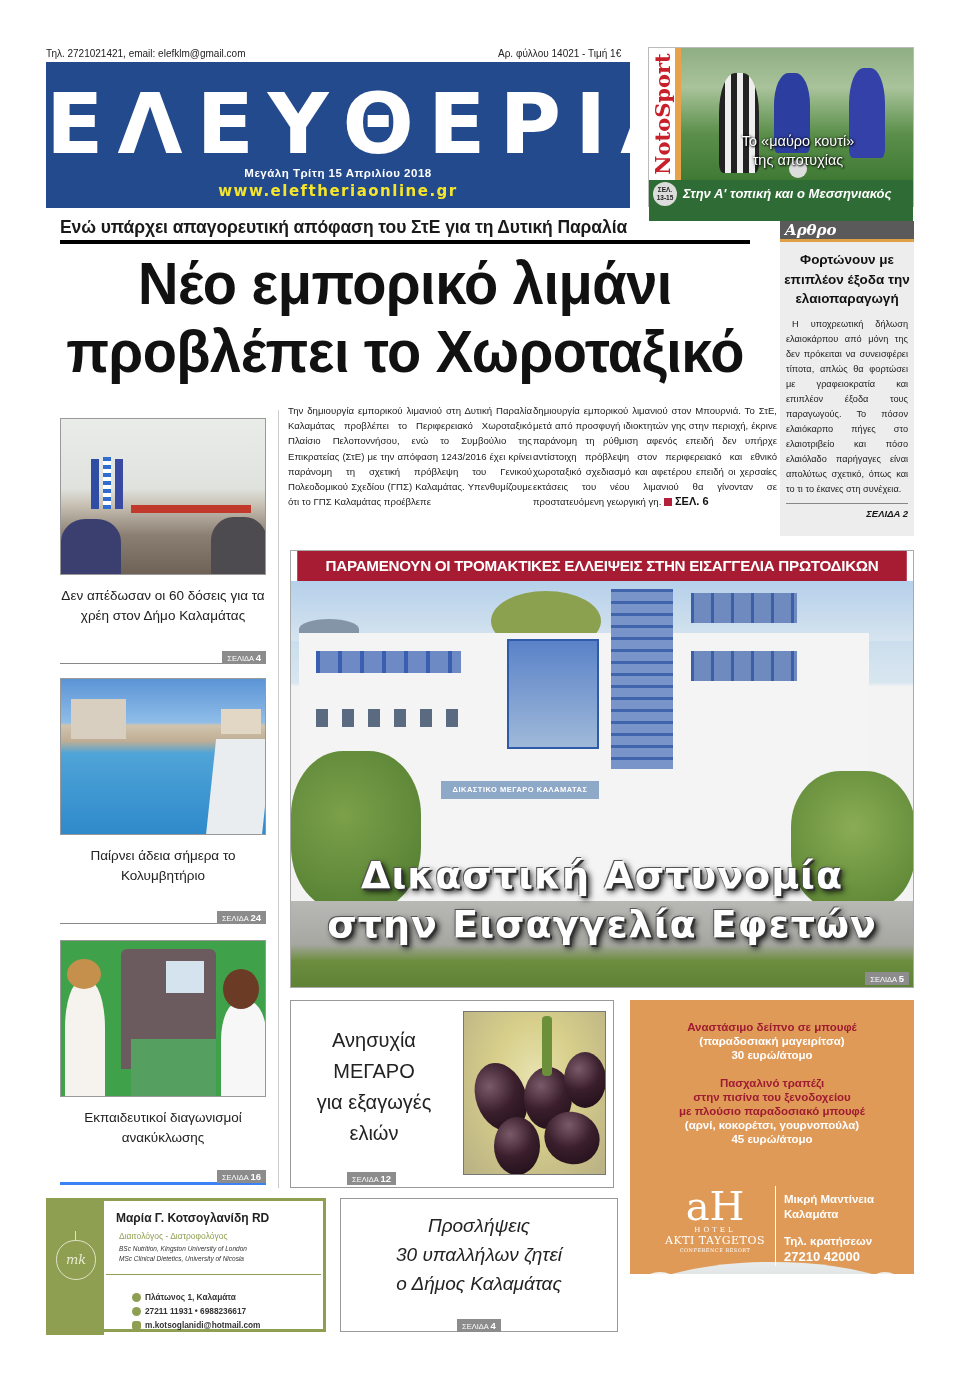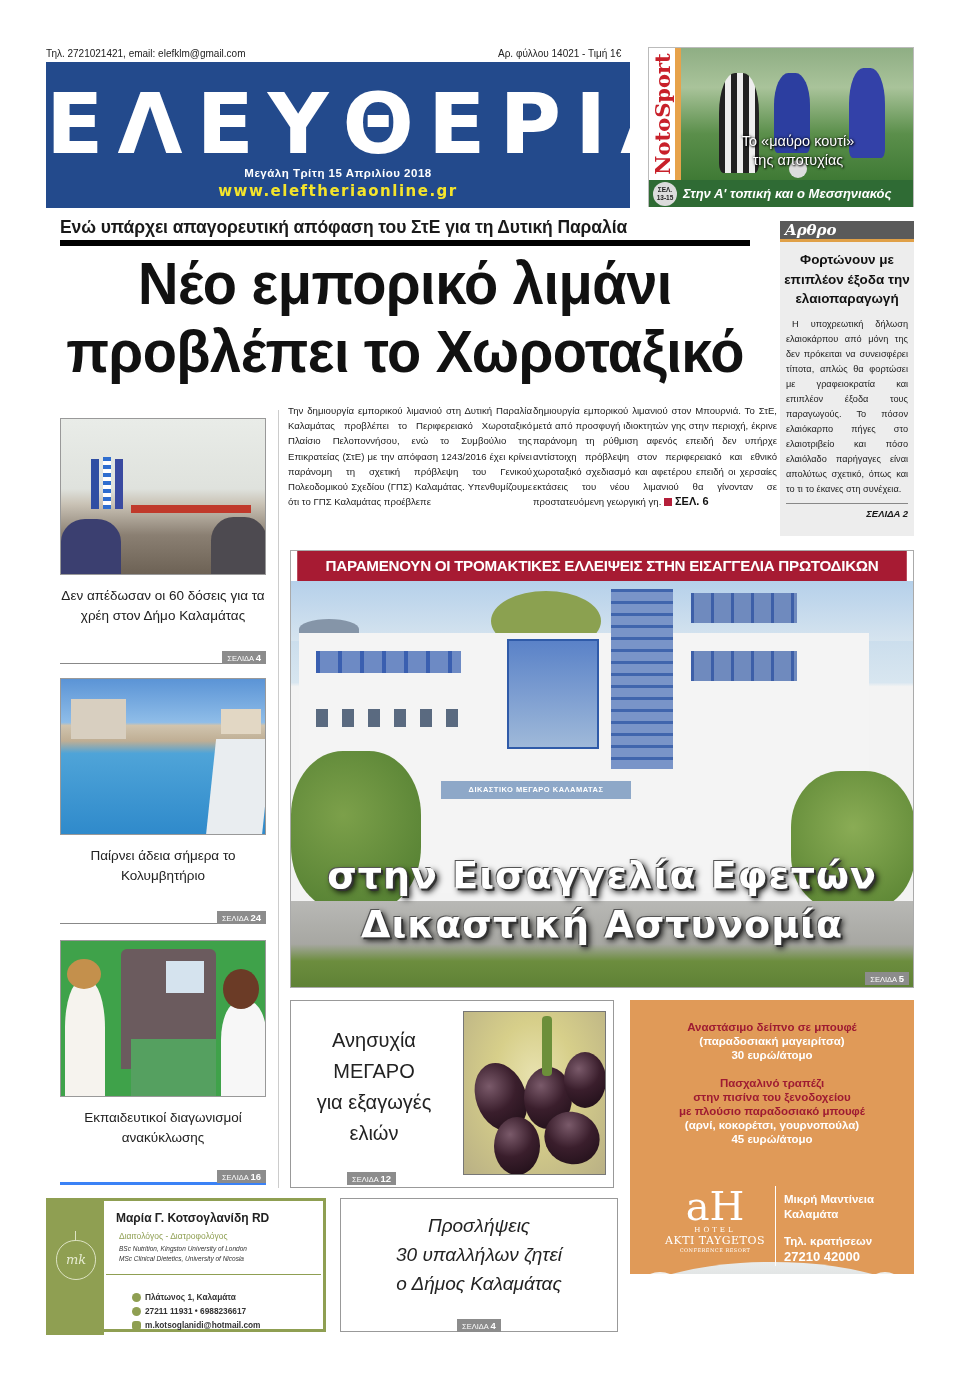--- a/index.html
+++ b/index.html
@@ -17,25 +17,25 @@
   .masthead .date { position: absolute; left: 0; right: 0; top: 105px; text-align: center; color: #fff; font-size: 11.5px; font-weight: bold; letter-spacing: 0.5px; }
   .masthead .url { position: absolute; left: 0; right: 0; top: 120px; text-align: center; color: #f5e52b; font-size: 15px; font-weight: bold; letter-spacing: 1.5px; font-family: "DejaVu Sans", sans-serif; }
 
   
   .sport { left: 648px; top: 47px; width: 266px; height: 160px; border: 1px solid #bbb; }
   .sport .photo { position: absolute; left: 0; top: 0; width: 100%; height: 132px; background: linear-gradient(180deg, #8fae84 0%, #a9c39a 30%, #5b8f4b 65%, #3f7a35 100%); overflow: hidden; }
   .sport .photo .pl { position: absolute; border-radius: 40% 40% 10% 10%; }
   .sport .vlabel { position: absolute; left: 0; top: 0; width: 32px; height: 132px; background: #fff; border-right: 6px solid #e7a24a; }
   .sport .vlabel span { position: absolute; left: 50%; top: 50%; transform: translate(-50%,-50%) rotate(-90deg); color: #c8202a; font-family: "DejaVu Serif", serif; font-weight: bold; font-size: 21px; white-space: nowrap; }
   .sport .caption { position: absolute; left: 34px; right: 0; top: 84px; text-align: center; color: #fff; font-family: Liberation Sans, sans-serif; font-size: 14.5px; line-height: 19px; text-shadow: 1px 1px 2px #000, 0 0 3px #000; }
-  .sport .bar { position: absolute; left: 0; right: 0; top: 132px; height: 27px; background: #2f6b34; color: #fff; font-weight: bold; font-style: italic; font-size: 13px; line-height: 27px; padding-left: 34px; }
+  .sport .bar { position: absolute; left: 0; right: 0; top: 132px; height: 41px; background: #2f6b34; color: #fff; font-weight: bold; font-style: italic; font-size: 13px; line-height: 27px; padding-left: 34px; }
   .sport .badge { position: absolute; left: 4px; top: 134px; width: 24px; height: 24px; border-radius: 50%; background: #dcdcdc; color: #222; font-size: 6.5px; font-weight: bold; text-align: center; line-height: 8px; padding-top: 4px; font-style: normal; }
 
   
-  .kicker { left: 60px; top: 217px; width: 690px; font-size: 17.5px; font-weight: bold; color: #1a1a1a; border-bottom: 6px solid #000000; padding-bottom: 2px; letter-spacing: -0.1px; }
+  .kicker { left: 60px; top: 217px; width: 690px; font-size: 17.5px; font-weight: bold; color: #1a1a1a; border-bottom: 4px solid #000000; padding-bottom: 2px; letter-spacing: -0.1px; }
   .headline { left: 40px; top: 254px; width: 730px; text-align: center; font-size: 56px; line-height: 64px; font-weight: bold; color: #111; letter-spacing: -0.5px; transform: scaleY(1.05); }
 
   
   .article { left: 780px; top: 221px; width: 134px; height: 315px; background: #ededed; }
   .article .head { height: 21px; background: #5a5a5a; border-bottom: 3px solid #e0a047; color: #fff; font-family: "DejaVu Serif", serif; font-style: italic; font-size: 15px; font-weight: bold; padding-left: 5px; line-height: 19px; }
   .article .title { text-align: center; font-size: 13.5px; font-weight: bold; line-height: 19.5px; margin-top: 8px; color: #111; }
   .article .body { font-size: 9.2px; line-height: 15px; text-align: justify; padding: 8px 6px 0 6px; color: #222; text-indent: 6px; }
   .article .sep { margin: 6px 6px 0 6px; border-top: 1px solid #888; }
   .article .page { text-align: right; font-size: 9.5px; font-weight: bold; font-style: italic; padding: 4px 6px 0 0; }
 
@@ -205,28 +205,28 @@
     <div style="position:absolute;left:0;top:0;width:100%;height:60px;background:linear-gradient(180deg,#b5d0ea,#d6e4ef);"></div>
     <div style="position:absolute;left:8px;top:38px;width:60px;height:20px;background:#8595a8;border-radius:50% 50% 0 0;"></div>
     <div style="position:absolute;left:200px;top:10px;width:110px;height:60px;background:#8ba150;border-radius:50%;"></div>
     <div style="position:absolute;left:8px;top:52px;width:570px;height:260px;background:#f4f4f4;"></div>
     <div style="position:absolute;left:25px;top:70px;width:145px;height:22px;background:repeating-linear-gradient(90deg,#3a5fb0 0 4px,#6d8ac4 4px 22px);"></div>
     <div style="position:absolute;left:25px;top:128px;width:145px;height:18px;background:repeating-linear-gradient(90deg,#5a6a80 0 12px,#f4f4f4 12px 26px);"></div>
     <div style="position:absolute;left:216px;top:58px;width:92px;height:110px;background:linear-gradient(180deg,#5a82c8,#9fb9d9);border:2px solid #2f5aa8;"></div>
     <div style="position:absolute;left:320px;top:8px;width:62px;height:180px;background:repeating-linear-gradient(180deg,#4065ad 0 3px,#7994c8 3px 12px);"></div>
     <div style="position:absolute;left:400px;top:12px;width:106px;height:30px;background:repeating-linear-gradient(90deg,#3d5fa8 0 3px,#6f8abe 3px 20px);"></div>
     <div style="position:absolute;left:400px;top:70px;width:106px;height:30px;background:repeating-linear-gradient(90deg,#3d5fa8 0 3px,#6f8abe 3px 20px);"></div>
-    <div style="position:absolute;left:150px;top:200px;width:190px;height:18px;background:#8ea8c8;color:#fff;font-size:7.5px;font-weight:bold;line-height:18px;text-align:center;letter-spacing:0.5px;">ΔΙΚΑΣΤΙΚΟ ΜΕΓΑΡΟ ΚΑΛΑΜΑΤΑΣ</div>
+    <div style="position:absolute;left:150px;top:200px;width:158px;height:18px;background:#8ea8c8;color:#fff;font-size:7.5px;font-weight:bold;line-height:18px;text-align:center;letter-spacing:0.5px;">ΔΙΚΑΣΤΙΚΟ ΜΕΓΑΡΟ ΚΑΛΑΜΑΤΑΣ</div>
     <div style="position:absolute;left:0;top:170px;width:130px;height:160px;background:radial-gradient(circle at 40% 40%,#7ca04a,#4d7a2e);border-radius:40%;"></div>
     <div style="position:absolute;left:500px;top:190px;width:124px;height:140px;background:radial-gradient(circle at 50% 40%,#8aac55,#55802f);border-radius:40%;"></div>
     <div style="position:absolute;left:0;top:320px;width:100%;height:86px;background:linear-gradient(180deg,#b8b8b5,#a7a7a2 50%,#6c8d3e 70%,#5f8236 100%);"></div>
   </div>
   <div class="caption">
+    <div>Δικαστική Αστυνομία</div>
     <div>στην Εισαγγελία Εφετών</div>
-    <div>Δικαστική Αστυνομία</div>
   </div>
   <div class="pagetag"><span>ΣΕΛΙΔΑ</span> <b>5</b></div>
 </div>
 
 <div class="abs olives">
   <div class="text">
     <div>Ανησυχία</div>
     <div>ΜΕΓΑΡΟ</div>
     <div>για εξαγωγές</div>
     <div>ελιών</div>

